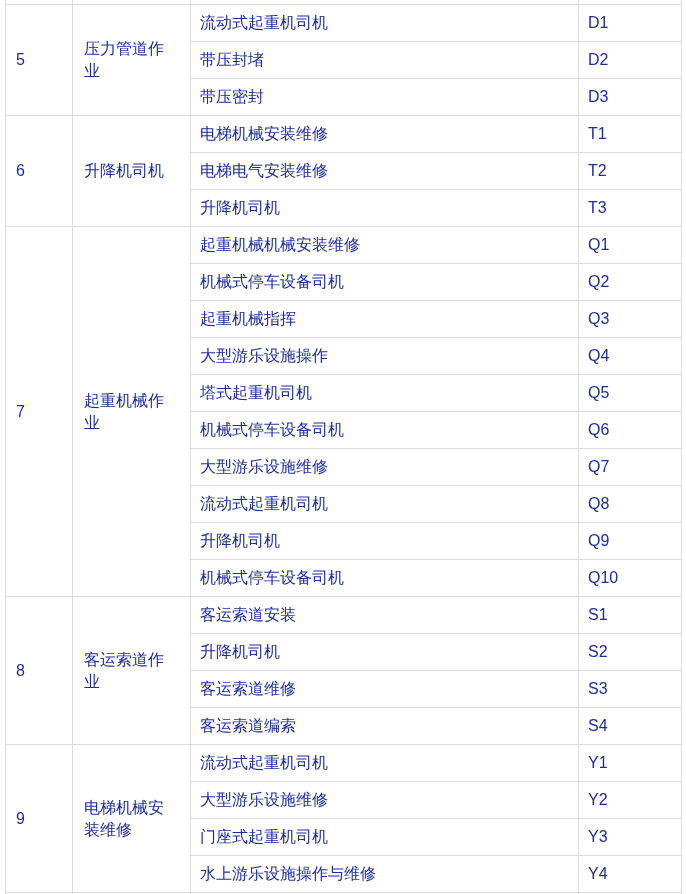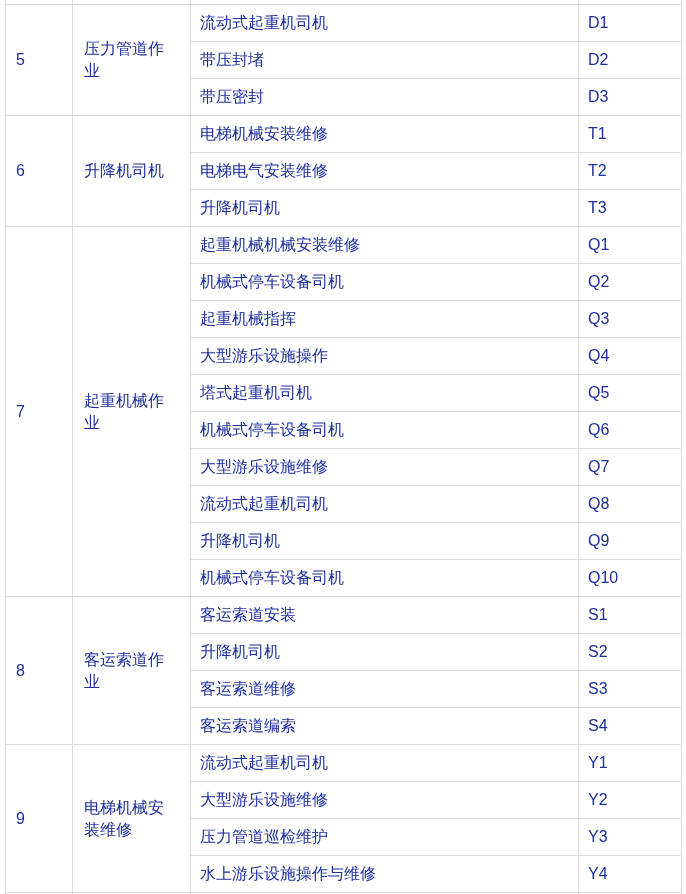--- a/index.html
+++ b/index.html
@@ -155,21 +155,21 @@
         <td class="no-cell" rowspan="4">9</td>
         <td class="cat-cell" rowspan="4">电梯机械安装维修</td>
         <td class="item-cell">流动式起重机司机</td>
         <td class="code-cell">Y1</td>
       </tr>
       <tr>
         <td class="item-cell">大型游乐设施维修</td>
         <td class="code-cell">Y2</td>
       </tr>
       <tr>
-        <td class="item-cell">压力管道巡检维护</td>
+        <td class="item-cell">门座式起重机司机</td>
         <td class="code-cell">Y3</td>
       </tr>
       <tr>
         <td class="item-cell">水上游乐设施操作与维修</td>
         <td class="code-cell">Y4</td>
       </tr>
       <tr class="partial-bottom">
         <td class="spacer"></td>
         <td class="spacer cat-cell"></td>
         <td class="spacer item-cell"></td>

